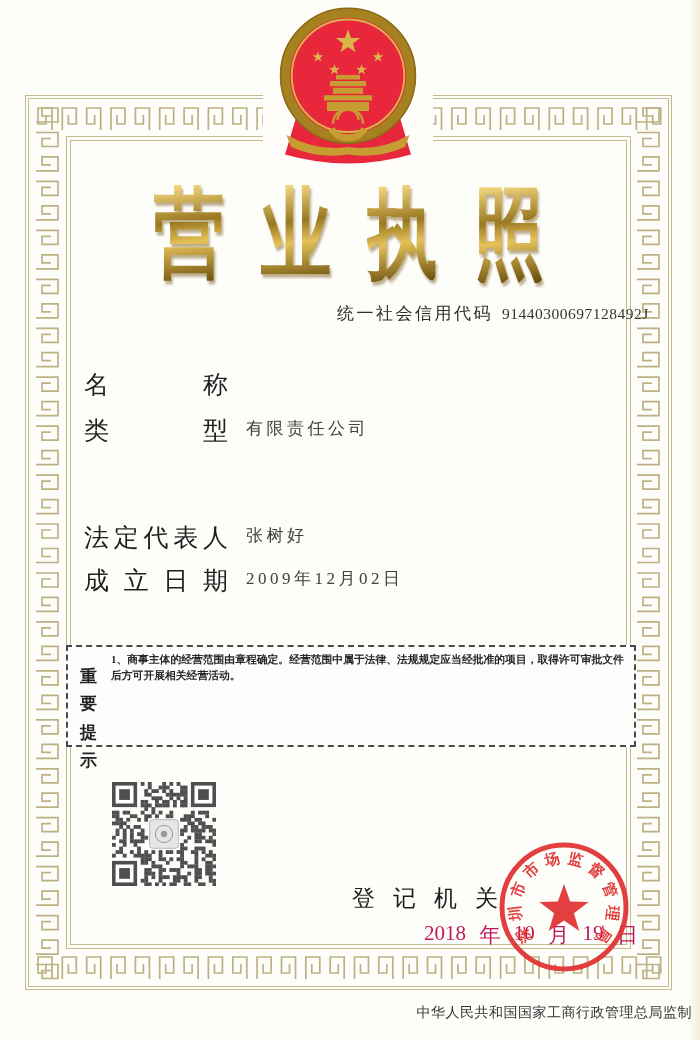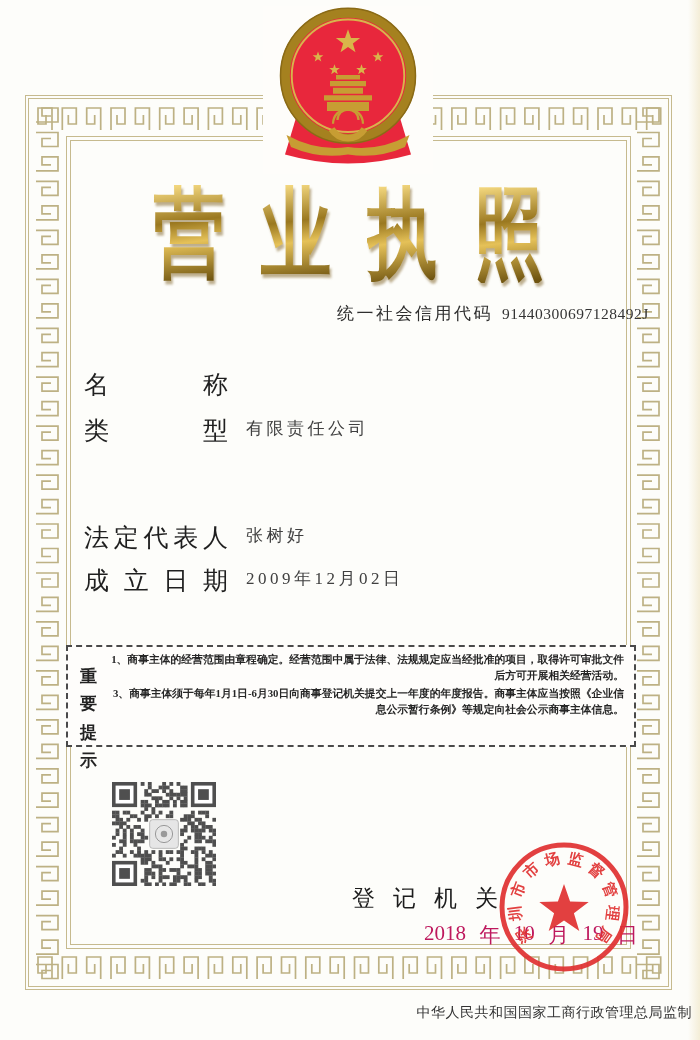--- a/index.html
+++ b/index.html
@@ -37,21 +37,21 @@
     text-align:justify;text-align-last:justify;flex:0 0 144px;line-height:1.2;}
   .field-value{margin-left:18px;width:388px;font-size:17px;letter-spacing:3.5px;
     color:#404040;line-height:1.55;}
   
   .notice{position:absolute;left:66px;top:645px;width:570px;height:102px;
     border:2px dashed #4a4a4a;box-sizing:border-box;display:flex;background:#fefdfb;}
   .notice-side{writing-mode:vertical-rl;text-align:justify;text-align-last:justify;
     height:86px;margin:6px 2px 6px 9px;font-size:17px;font-weight:bold;color:#222;}
   .notice-body{flex:1;padding:4px 10px 2px 9px;font-size:10.8px;font-weight:bold;
     color:#262626;line-height:1.52;}
-  .notice-item{margin:0 0 1px 0;text-align:right;}
+  .notice-item{margin:0 0 1px 0;}
   
   .qr{position:absolute;left:112px;top:782px;width:104px;height:104px;}
   .reg-row{position:absolute;left:352px;top:883px;width:146px;font-size:23px;color:#1c1c1c;
     text-align:justify;text-align-last:justify;z-index:1;}
   .date-row{position:absolute;left:424px;top:921px;width:214px;display:flex;
     justify-content:space-between;font-size:21px;color:#be185d;z-index:1;}
   .seal{position:absolute;left:494px;top:837px;width:140px;height:140px;z-index:3;opacity:.92;}
   .footer{position:absolute;top:1004px;right:8px;font-size:14px;letter-spacing:.5px;color:#333;}
 </style>
 </head>
@@ -248,21 +248,20 @@
 </div>
 <div class="field-row fr5">
   <span class="field-label">成立日期</span>
   <span class="field-value">2009年12月02日</span>
 </div>
 
 <div class="notice">
   <div class="notice-side">重要提示</div>
   <div class="notice-body">
     <p class="notice-item">1、商事主体的经营范围由章程确定。经营范围中属于法律、法规规定应当经批准的项目，取得许可审批文件后方可开展相关经营活动。</p>
-    <p class="notice-item">3、商事主体须于每年1月1日-6月30日向商事登记机关提交上一年度的年度报告。商事主体应当按照《企业信息公示暂行条例》等规定向社会公示商事主体信息。</p>
   </div>
 </div>
 
 <div class="qr">
   <svg id="qr-svg" width="104" height="104">
       <rect x="28.69" y="0.00" width="3.84" height="3.84" fill="#4f4f4f"></rect>
       <rect x="35.86" y="0.00" width="3.84" height="3.84" fill="#4f4f4f"></rect>
       <rect x="50.21" y="0.00" width="3.84" height="3.84" fill="#4f4f4f"></rect>
       <rect x="57.38" y="0.00" width="3.84" height="3.84" fill="#4f4f4f"></rect>
       <rect x="64.55" y="0.00" width="3.84" height="3.84" fill="#4f4f4f"></rect>

